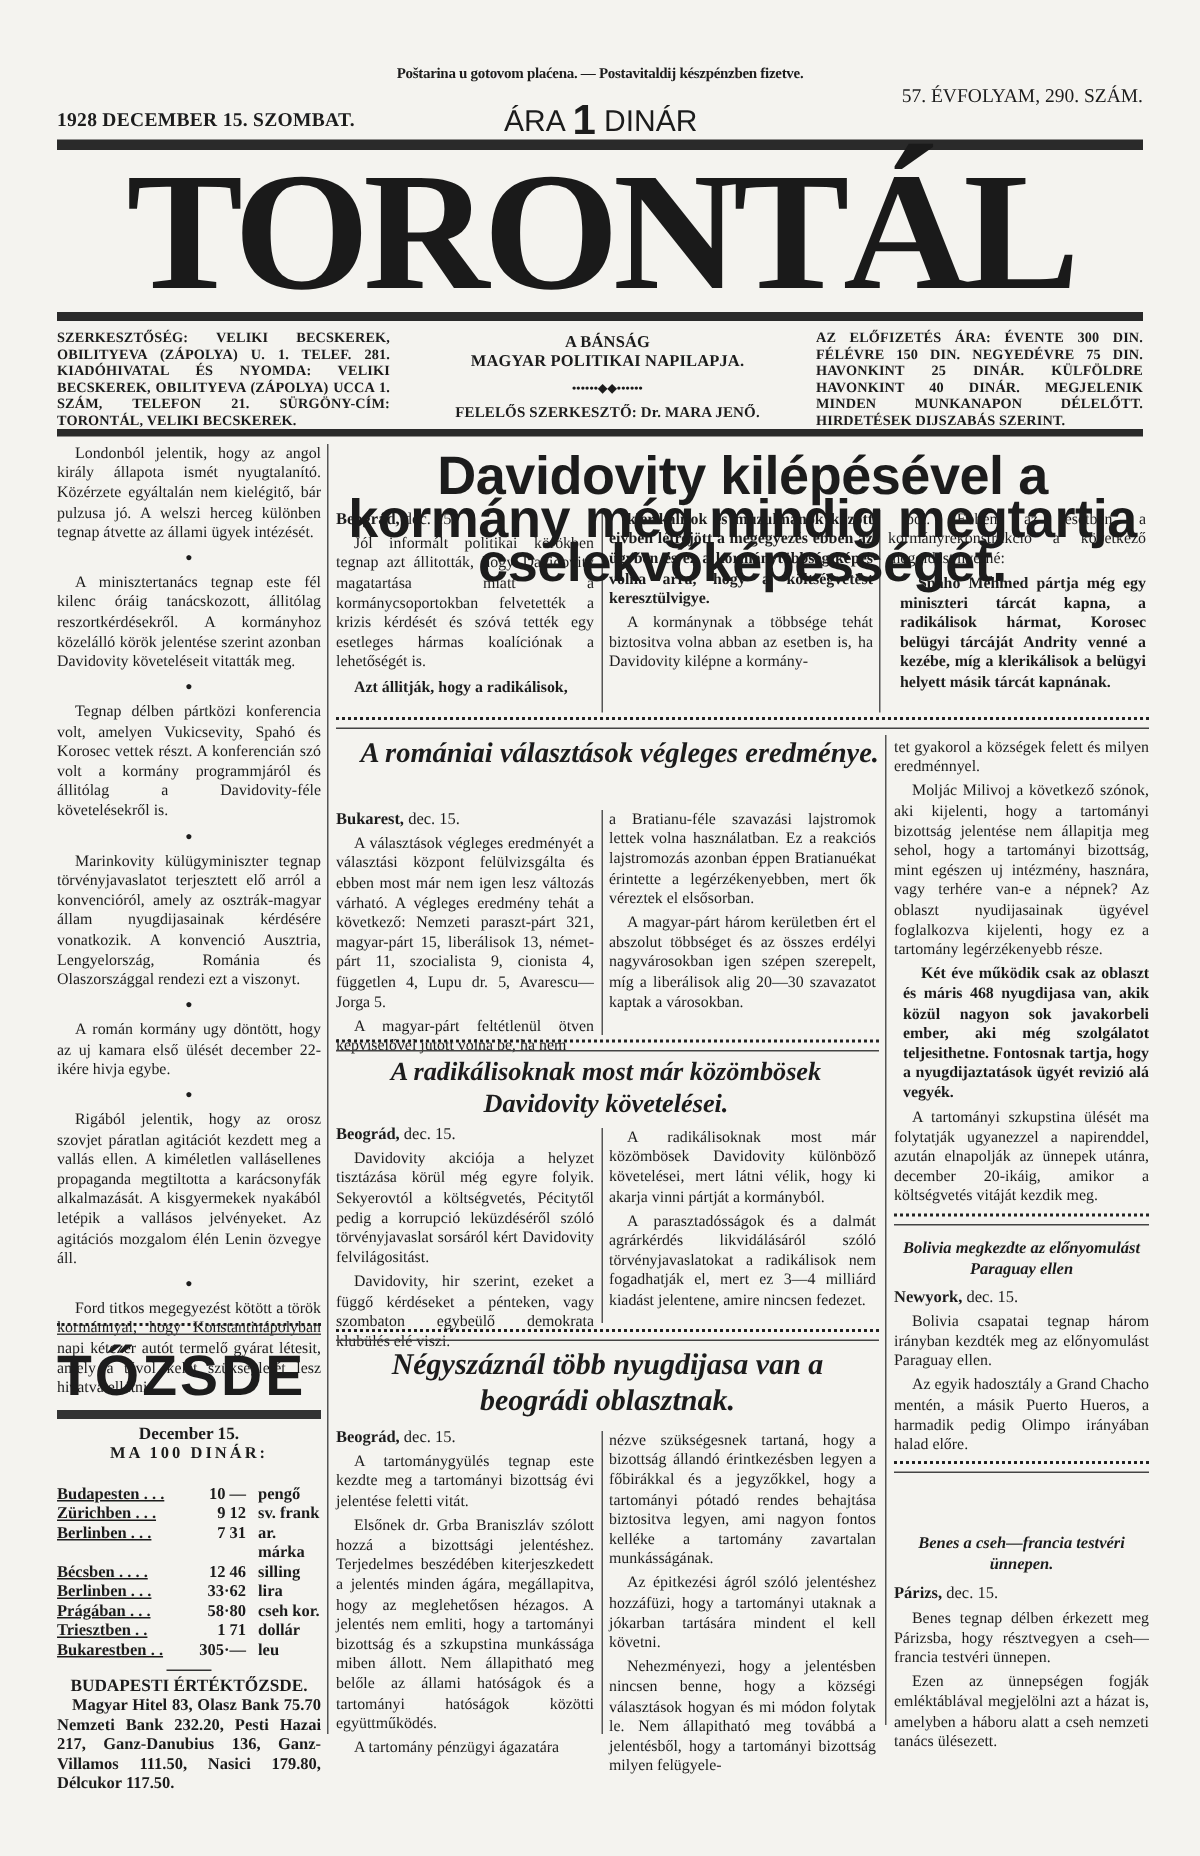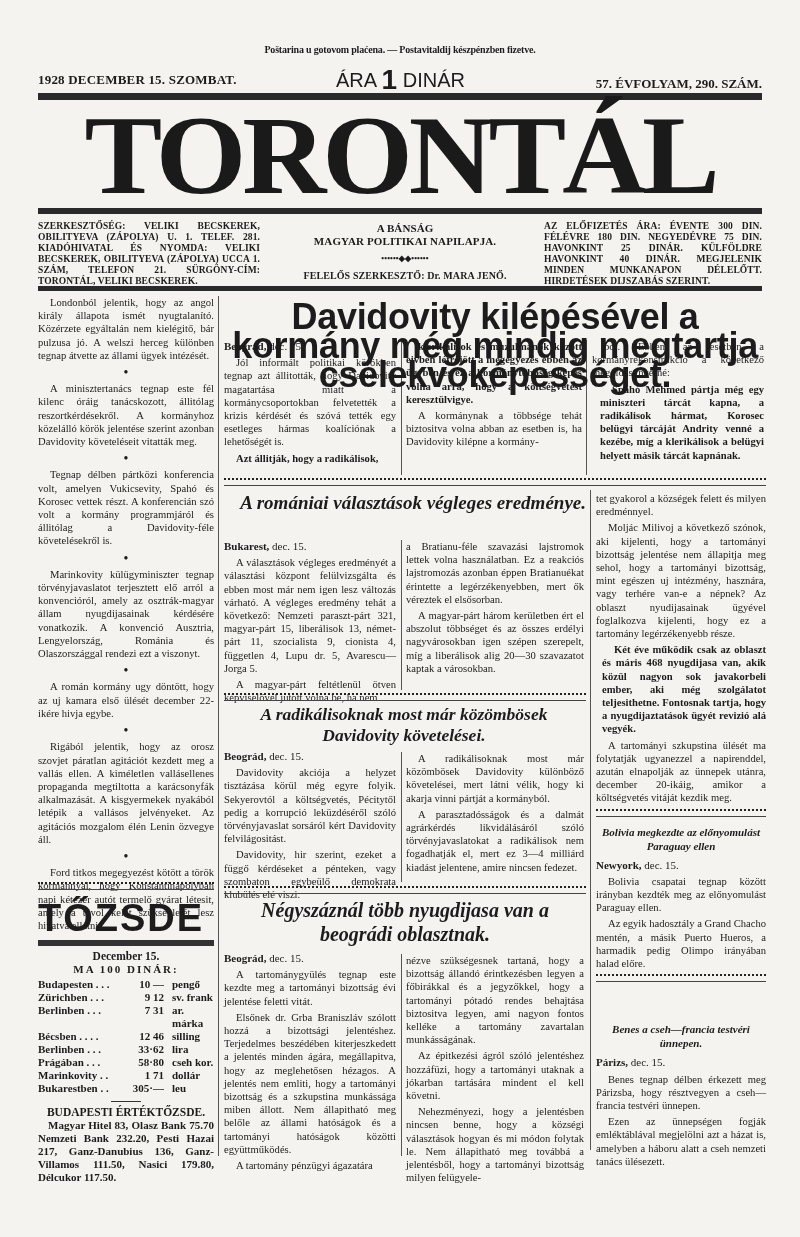--- a/index.html
+++ b/index.html
@@ -2,41 +2,41 @@
 <html><head>
 <meta charset="utf-8">
 <style>
   html, body { margin:0; padding:0; }
   body { width:800px; height:1237px; background:#f4f3ef; color:#1c1c1c; font-family:"Liberation Serif", serif; position:relative; overflow:hidden; }
   .abs { position:absolute; }
   .topline { top:44px; left:0; width:800px; text-align:center; font-size:10px; font-weight:bold; letter-spacing:-0.2px; }
   .dateline { top:72px; left:38px; font-size:13px; font-weight:bold; letter-spacing:0.2px; }
   .price { top:64px; left:336px; font-family:"Liberation Sans", sans-serif; font-size:20px; }
   .price b { font-size:28px; font-weight:900; vertical-align:-2px; }
-  .issue { top:76px; right:38px; font-size:13px; font-weight:bold; }
+  .issue { top:56px; right:38px; font-size:13px; font-weight:normal; }
   .rule-thick { left:38px; width:724px; height:7px; background:#2a2a2a; }
   .masthead { top:100px; left:38px; width:724px; height:110px; text-align:center; font-family:"Liberation Serif", serif; font-weight:900; font-size:112px; letter-spacing:-4px; line-height:110px; color:#1a1a1a; transform:scaleX(1.04); }
   .info { font-size:9.5px; font-weight:bold; line-height:11px; letter-spacing:0.1px; }
   .info-left { top:221px; left:38px; width:222px; text-align:justify; }
   .info-mid { top:222px; left:285px; width:240px; text-align:center; font-size:11px; line-height:13px; }
   .info-right { top:221px; left:544px; width:218px; text-align:justify; }
   .col { font-size:10.6px; line-height:13.2px; text-align:justify; }
   .col p { margin:0 0 3px 0; text-indent:12px; }
   .col .dot { text-align:center; margin:2px 0 4px; text-indent:0; font-size:8px; }
   .vrule { width:1px; background:#555; }
   .headline-main { top:302px; left:222px; width:546px; text-align:center; font-family:"Liberation Sans", sans-serif; font-weight:bold; font-size:36px; line-height:29px; letter-spacing:-0.3px; }
   .hl-italic { font-family:"Liberation Serif", serif; font-style:italic; font-weight:bold; text-align:center; }
   .dateloc { text-align:left; font-size:11px; margin:0 0 2px; text-indent:0 !important; }
   .dateloc b { font-weight:bold; }
   .ornrule { height:5px; border-top:2px dotted #222; border-bottom:1px solid #444; }
   .tozsde-title { top:898px; left:38px; width:176px; font-family:"Liberation Sans", sans-serif; font-weight:900; font-size:38px; letter-spacing:2px; line-height:40px; }
   .tozsde-bar { top:940px; left:38px; width:176px; height:6px; background:#333; }
   .stock-table { font-size:11px; line-height:13px; font-weight:bold; }
   .stock-row { display:flex; }
-  .stock-row .c1 { width:88px; white-space:nowrap; overflow:hidden; }
+  .stock-row .c1 { width:88px; white-space:nowrap; overflow:hidden;text-decoration:underline; }
   .stock-row .c2 { width:38px; text-align:right; padding-right:8px; }
   .stock-row .c3 { flex:1; }
   .bold { font-weight:bold; }
   .center { text-align:center; }
 </style>
 </head>
 <body>
 
 <div class="abs topline">Poštarina u gotovom plaćena. — Postavitaldij készpénzben fizetve.</div>
 <div class="abs dateline">1928 DECEMBER 15. SZOMBAT.</div>
@@ -50,21 +50,21 @@
 <div class="abs masthead">TORONTÁL</div>
 <div class="abs rule-thick" style="top:208px;height:6px;"></div>
 
 <div class="abs info info-left">SZERKESZTŐSÉG: VELIKI BECSKEREK, OBILITYEVA (ZÁPOLYA) U. 1. TELEF. 281. KIADÓHIVATAL ÉS NYOMDA: VELIKI BECSKEREK, OBILITYEVA (ZÁPOLYA) UCCA 1. SZÁM, TELEFON 21. SÜRGÖNY-CÍM: TORONTÁL, VELIKI BECSKEREK.</div>
 <div class="abs info info-mid">
   <div>A BÁNSÁG</div>
   <div>MAGYAR POLITIKAI NAPILAPJA.</div>
   <div style="font-size:8px;margin:4px 0;">••••••◆◆••••••</div>
   <div style="font-size:10px;">FELELŐS SZERKESZTŐ: Dr. MARA JENŐ.</div>
 </div>
-<div class="abs info info-right">AZ ELŐFIZETÉS ÁRA: ÉVENTE 300 DIN. FÉLÉVRE 180 DIN. NEGYEDÉVRE 75 DIN. HAVONKINT 25 DINÁR. KÜLFÖLDRE HAVONKINT 40 DINÁR. MEGJELENIK MINDEN MUNKANAPON DÉLELŐTT. HIRDETÉSEK DIJSZABÁS SZERINT.</div>
+<div class="abs info info-right">AZ ELŐFIZETÉS ÁRA: ÉVENTE 300 DIN. FÉLÉVRE 150 DIN. NEGYEDÉVRE 75 DIN. HAVONKINT 25 DINÁR. KÜLFÖLDRE HAVONKINT 40 DINÁR. MEGJELENIK MINDEN MUNKANAPON DÉLELŐTT. HIRDETÉSEK DIJSZABÁS SZERINT.</div>
 <div class="abs rule-thick" style="top:286px;height:5px;"></div>
 
 <div class="abs col" style="top:296px;left:38px;width:176px;">
   <p>Londonból jelentik, hogy az angol király állapota ismét nyugtalanító. Közérzete egyáltalán nem kielégitő, bár pulzusa jó. A welszi herceg különben tegnap átvette az állami ügyek intézését.</p>
   <div class="dot">●</div>
   <p>A minisztertanács tegnap este fél kilenc óráig tanácskozott, állitólag reszortkérdésekről. A kormányhoz közelálló körök jelentése szerint azonban Davidovity követeléseit vitatták meg.</p>
   <div class="dot">●</div>
   <p>Tegnap délben pártközi konferencia volt, amelyen Vukicsevity, Spahó és Korosec vettek részt. A konferencián szó volt a kormány programmjáról és állitólag a Davidovity-féle követelésekről is.</p>
   <div class="dot">●</div>
   <p>Marinkovity külügyminiszter tegnap törvényjavaslatot terjesztett elő arról a konvencióról, amely az osztrák-magyar állam nyugdijasainak kérdésére vonatkozik. A konvenció Ausztria, Lengyelország, Románia és Olaszországgal rendezi ezt a viszonyt.</p>
@@ -74,21 +74,21 @@
   <p>Rigából jelentik, hogy az orosz szovjet páratlan agitációt kezdett meg a vallás ellen. A kiméletlen vallásellenes propaganda megtiltotta a karácsonyfák alkalmazását. A kisgyermekek nyakából letépik a vallásos jelvényeket. Az agitációs mozgalom élén Lenin özvegye áll.</p>
   <div class="dot">●</div>
   <p>Ford titkos megegyezést kötött a török kormánnyal, hogy Konstantinápolyban napi kétezer autót termelő gyárat létesit, amely a távol kelet szükségletét lesz hivatva ellátni.</p>
 </div>
 <div class="abs ornrule" style="top:882px;left:38px;width:176px;"></div>
 
 <div class="abs tozsde-title">TŐZSDE</div>
 <div class="abs tozsde-bar"></div>
 <div class="abs stock-table" style="top:950px;left:38px;width:176px;">
   <div class="center" style="font-size:11.5px;">December 15.</div>
-  <div class="center" style="letter-spacing:2px;margin-bottom:2px;">MA 100 DINÁR:</div>
+  <div class="center" style="letter-spacing:2px;margin-bottom:14px;">MA 100 DINÁR:</div>
   <div class="stock-row">
       <span class="c1">Budapesten . . .</span>
       <span class="c2">10 —</span>
       <span class="c3">pengő</span>
     </div>
   <div class="stock-row">
       <span class="c1">Zürichben . . .</span>
       <span class="c2">9 12</span>
       <span class="c3">sv. frank</span>
     </div>
@@ -106,21 +106,21 @@
       <span class="c1">Berlinben . . .</span>
       <span class="c2">33·62</span>
       <span class="c3">lira</span>
     </div>
   <div class="stock-row">
       <span class="c1">Prágában . . .</span>
       <span class="c2">58·80</span>
       <span class="c3">cseh kor.</span>
     </div>
   <div class="stock-row">
-      <span class="c1">Marinkovity . .</span>
+      <span class="c1">Triesztben . .</span>
       <span class="c2">1 71</span>
       <span class="c3">dollár</span>
     </div>
   <div class="stock-row">
       <span class="c1">Bukarestben . .</span>
       <span class="c2">305·—</span>
       <span class="c3">leu</span>
     </div>
   <div style="width:30px;height:1px;background:#333;margin:6px auto 4px;"></div>
   <div class="center" style="font-size:11.5px;">BUDAPESTI ÉRTÉKTŐZSDE.</div>
@@ -189,20 +189,20 @@
 </div>
 
 <div class="abs col" style="top:492px;left:596px;width:170px;">
   <p style="text-indent:0;">tet gyakorol a községek felett és milyen eredménnyel.</p>
   <p>Moljác Milivoj a következő szónok, aki kijelenti, hogy a tartományi bizottság jelentése nem állapitja meg sehol, hogy a tartományi bizottság, mint egészen uj intézmény, hasznára, vagy terhére van-e a népnek? Az oblaszt nyudijasainak ügyével foglalkozva kijelenti, hogy ez a tartomány legérzékenyebb része.</p>
   <p class="bold" style="padding-left:6px;">Két éve működik csak az oblaszt és máris 468 nyugdijasa van, akik közül nagyon sok javakorbeli ember, aki még szolgálatot teljesithetne. Fontosnak tartja, hogy a nyugdijaztatások ügyét revizió alá vegyék.</p>
   <p>A tartományi szkupstina ülését ma folytatják ugyanezzel a napirenddel, azután elnapolják az ünnepek utánra, december 20-ikáig, amikor a költségvetés vitáját kezdik meg.</p>
   <div class="ornrule" style="margin:4px 0 8px;"></div>
   <div class="hl-italic" style="font-size:11px;line-height:14px;margin-bottom:6px;">Bolivia megkezdte az előnyomulást Paraguay ellen</div>
   <p class="dateloc"><b>Newyork,</b> <span>dec. 15.</span></p>
-  <p>Bolivia csapatai tegnap között irányban kezdték meg az előnyomulást Paraguay ellen.</p>
+  <p>Bolivia csapatai tegnap három irányban kezdték meg az előnyomulást Paraguay ellen.</p>
   <p>Az egyik hadosztály a Grand Chacho mentén, a másik Puerto Hueros, a harmadik pedig Olimpo irányában halad előre.</p>
   <div class="ornrule" style="margin:4px 0 8px;"></div>
   <div class="hl-italic" style="font-size:11px;line-height:14px;margin-bottom:6px;margin-top:40px;">Benes a cseh—francia testvéri ünnepen.</div>
   <p class="dateloc"><b>Párizs,</b> <span>dec. 15.</span></p>
   <p>Benes tegnap délben érkezett meg Párizsba, hogy résztvegyen a cseh—francia testvéri ünnepen.</p>
   <p>Ezen az ünnepségen fogják emléktáblával megjelölni azt a házat is, amelyben a háboru alatt a cseh nemzeti tanács ülésezett.</p>
 </div>
 
 </body></html>

